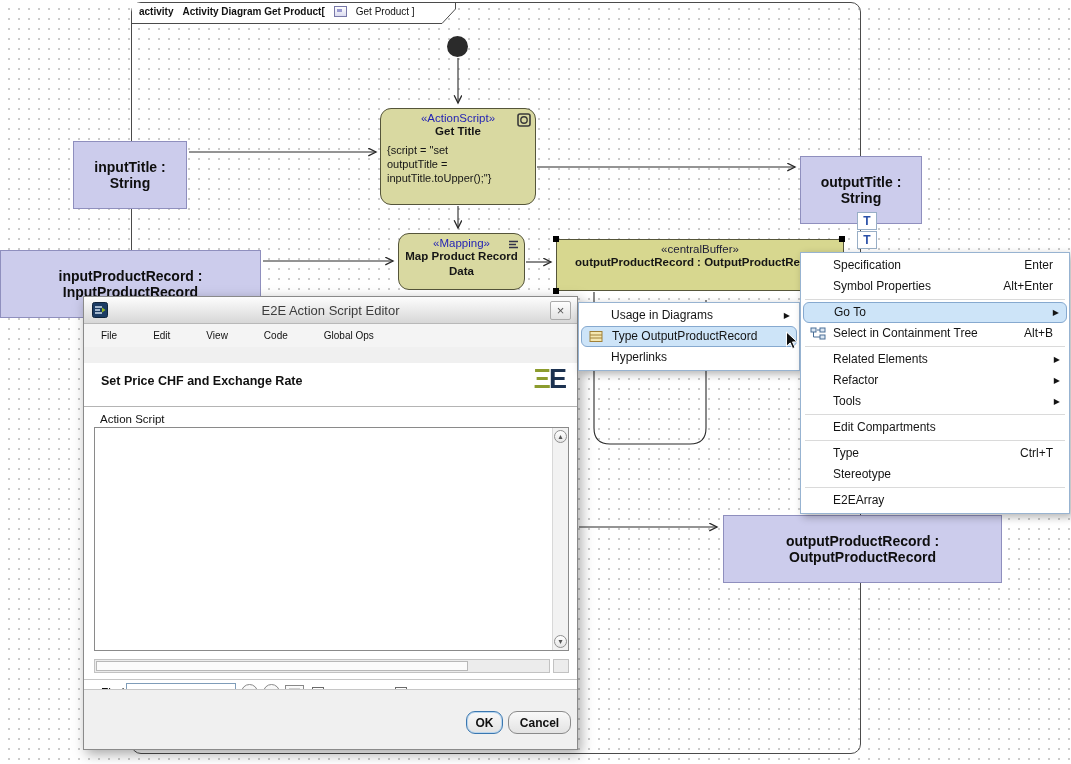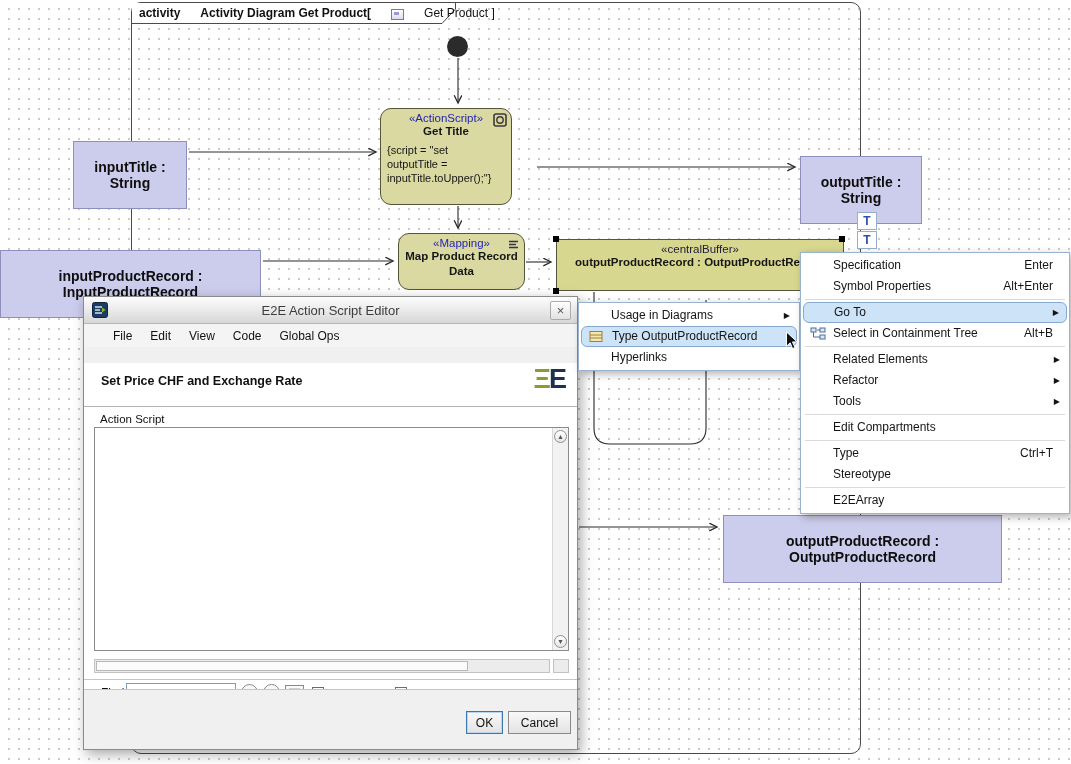--- a/index.html
+++ b/index.html
@@ -6,22 +6,22 @@
   html,body { margin:0; padding:0; background:#fff; }
   body { font-family:"Liberation Sans", sans-serif; }
 
   .canvas { position:relative; width:1071px; height:764px; overflow:hidden; background:#fff;
     background-image: radial-gradient(circle, #cbcbcb 1px, transparent 1.3px);
     background-size: 10px 10px; background-position: 4px 4px; }
 
   .frame { position:absolute; left:131px; top:2px; width:730px; height:752px;
     border:1px solid #4b4b4b; border-radius:10px; z-index:0; }
   .tab-svg { position:absolute; left:132px; top:3px; z-index:1; }
-  .tab-text { position:absolute; left:139px; top:6px; z-index:2; font-size:12px; color:#111;
-    display:flex; align-items:flex-end; gap:20px; white-space:nowrap; }
+  .tab-text { position:absolute; left:139px; top:6px; z-index:2; font-size:10px; color:#111;
+    display:flex; align-items:flex-end; gap:9px; white-space:nowrap; }
   .dg-icon { display:inline-block; width:13px; height:11px; border:1px solid #7878a8;
     background:linear-gradient(#ffffff,#dcdcf0); position:relative; }
   .dg-icon::after { content:""; position:absolute; left:2px; top:2px; width:5px; height:3px; background:#9a9ad0; }
 
   .edges { position:absolute; left:0; top:0; z-index:1; }
   .edge { stroke:#2a2a2a; stroke-width:1.1; fill:none; }
 
   .initial { position:absolute; left:447px; top:36px; width:21px; height:21px; border-radius:50%; background:#2b2b2b; z-index:2; }
 
   .node { position:absolute; background:#d9d9a1; border:1px solid #55553a; border-radius:11px;
@@ -45,21 +45,21 @@
   .dlg { position:absolute; left:83px; top:296px; width:495px; height:454px; background:#f0f0f0;
     border:1px solid #8a8a8a; z-index:10; box-shadow:3px 4px 12px rgba(0,0,0,.35); }
   .dlg-title { position:absolute; left:0; top:0; right:0; height:27px;
     background:linear-gradient(#fdfdfd,#d7d7d7); border-bottom:1px solid #b8b8b8; display:flex; align-items:center; }
   .dlg-ico { margin-left:8px; }
   .dlg-title-text { position:absolute; left:0; right:0; text-align:center; font-size:13px; color:#3c3c3c; }
   .dlg-close { position:absolute; right:6px; top:4px; width:21px; height:19px;
     background:linear-gradient(#fefefe,#e2e2e2); border:1px solid #aaa; border-radius:2px;
     color:#555; font-size:13px; line-height:15px; text-align:center; padding:0; font-family:inherit; }
   .dlg-menubar { position:absolute; left:0; top:27px; right:0; height:23px; background:#f4f4f4;
-    display:flex; align-items:center; padding-left:20px; font-size:12px; color:#111; }
+    display:flex; align-items:center; padding-left:8px; font-size:10px; color:#111;gap:18px; }
   .dmi { padding:3px 9px; }
   .dlg-white { position:absolute; left:0; top:50px; right:0; height:342px; background:#fff;margin-top:16px; }
   .dlg-heading { position:absolute; left:17px; top:11px; font-weight:bold; font-size:12.5px; color:#111; }
   .e2e-logo { position:absolute; right:12px; top:1px; font-weight:bold; font-size:27px; letter-spacing:-2px; }
   .lg1 { color:#8c9c2e; } .lg2 { color:#1c3250; }
   .hdr-sep { position:absolute; left:0; right:0; top:43px; border-top:1px solid #b4b4b4; }
   .as-label { position:absolute; left:16px; top:50px; font-size:11.5px; color:#111; }
   .ta { position:absolute; left:10px; top:64px; width:475px; height:224px; background:#fff; border:1px solid #8a8a8a; }
   .vscroll { position:absolute; top:0; right:0; bottom:0; width:16px; background:#f2f2f2; border-left:1px solid #d8d8d8; }
   .sbtn { position:absolute; left:1px; width:13px; height:13px; border:1px solid #909090; border-radius:50%;
@@ -72,21 +72,21 @@
   .find-lab { position:absolute; left:17px; top:6px; font-size:12px; color:#111; }
   .find-input { position:absolute; left:42px; top:3px; width:110px; height:19px; border:1px solid #7f9db9; font-family:inherit; font-size:12px; padding:0 3px; }
   .circle-btn { position:absolute; top:4px; width:17px; height:17px; border-radius:50%; border:1px solid #888;
     background:linear-gradient(#fcfcfc,#e8e8e8); color:#555; font-size:9px; line-height:15px; text-align:center; }
   .list-btn { position:absolute; left:201px; top:5px; width:19px; height:15px; border:1px solid #888;
     background:linear-gradient(#fcfcfc,#e8e8e8); text-align:center; line-height:11px; }
   .cb { position:absolute; top:7px; width:12px; height:12px; background:#fff; border:1px solid #6a6a6a; }
   .cb-lab { position:absolute; top:7px; font-size:12px; color:#111; }
   .dlg-footer { position:absolute; left:0; right:0; top:392px; bottom:0; background:#f0f0f0; border-top:1px solid #c6c6c6; }
   .btn { position:absolute; top:21px; height:23px; font-size:12px; color:#111; font-family:inherit;
-    background:linear-gradient(#f9f9f9,#e3e3e3); border:1px solid #8a8a8a; border-radius:0; padding:0; }
+    background:linear-gradient(#f9f9f9,#e3e3e3); border:1px solid #8a8a8a; border-radius:9px; padding:0;font-weight:bold; }
   .btn.ok { left:382px; width:37px; border-color:#3a77b0; box-shadow:0 0 0 1px #bad6ee inset; }
   .btn.cancel { left:424px; width:63px; }
 
   
   .menu { position:absolute; background:#fff; border:1px solid #97b3d1; box-shadow:3px 3px 8px rgba(0,0,0,.3);
     padding:2px; font-size:12px; color:#141414; }
   .menu-small { left:578px; top:302px; width:222px; z-index:20; }
   .menu-large { left:800px; top:252px; width:270px; z-index:25; }
   .mi { position:relative; height:21px; line-height:21px; padding:0 18px 0 30px; white-space:nowrap; }
   .mi.hl { background:#cde4f8; border:1px solid #86a9cf; border-radius:6px; line-height:19px; }
@@ -127,21 +127,21 @@
     <path class="edge" d="M537,167 L795,167" marker-end="url(#arr)"></path>
     <path class="edge" d="M458,206 L458,228" marker-end="url(#arr)"></path>
     <path class="edge" d="M263,261 L393,261" marker-end="url(#arr)"></path>
     <path class="edge" d="M526,262 L551,262" marker-end="url(#arr)"></path>
     <path class="edge" d="M594,292 L594,428 Q594,444 610,444 L690,444 Q706,444 706,428 L706,300"></path>
     <path class="edge" d="M579,527 L717,527" marker-end="url(#arr)"></path>
   </svg>
 
   <div class="initial"></div>
 
-  <div class="node" style="left:380px;top:108px;width:132px;height:97px;">
+  <div class="node" style="left:380px;top:108px;width:156px;height:97px;">
     <div class="stereo">«ActionScript»</div>
     <div class="nname">Get Title</div>
     <div class="script">
       <div>{script = "set</div>
       <div>outputTitle =</div>
       <div>inputTitle.toUpper();"}</div>
     </div>
     <svg class="nico" width="14" height="14" viewBox="0 0 14 14">
       <rect x="1" y="1" width="12" height="12" rx="2" fill="none" stroke="#3a3a3a" stroke-width="1.6"></rect>
       <circle cx="7" cy="7" r="3.2" fill="none" stroke="#3a3a3a" stroke-width="1.4"></circle>

